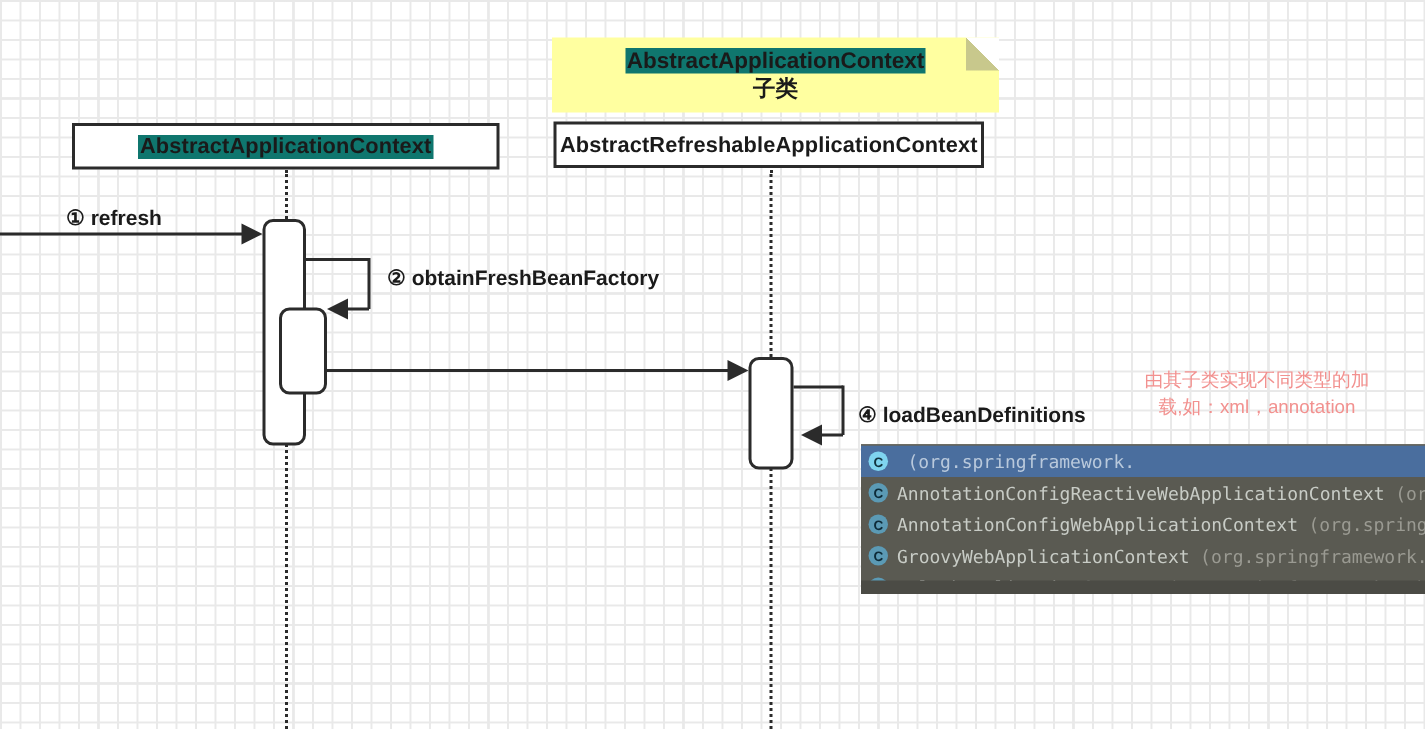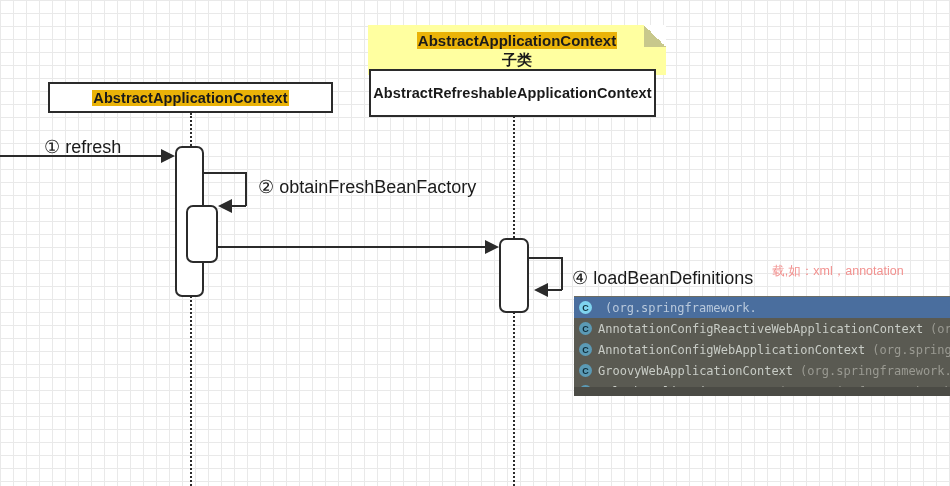--- a/index.html
+++ b/index.html
@@ -24,21 +24,21 @@
     position:absolute;width:0;border-left:2px dotted #2b2b2b;
   }
 
   
   .classbox{
     position:absolute;box-sizing:border-box;
     background:#ffffff;border:2px solid #2b2b2b;
     display:flex;align-items:center;justify-content:center;
     font-weight:bold;color:#1a1a1a;letter-spacing:.1px;
   }
-  .hl{background:#eab308;padding:0 1px;}
+  .hl{background:#0f766e;padding:0 1px;}
 
   
   .note{
     position:absolute;box-sizing:border-box;background:#ffffa0;
     display:flex;flex-direction:column;align-items:center;justify-content:center;
     color:#1a1a1a;line-height:1.28;
   }
   .note .fold{
     position:absolute;top:0;right:0;width:22px;height:22px;
     background:linear-gradient(225deg,#ffffff 0 50%,#c8c88c 50% 100%);
@@ -57,21 +57,21 @@
   .vline{position:absolute;width:0;border-left:2px solid #2b2b2b;}
   .arrowhead{
     position:absolute;width:0;height:0;
     border-top:7px solid transparent;border-bottom:7px solid transparent;
   }
   .arrow-right{border-left:14px solid #2b2b2b;}
   .arrow-left{border-right:14px solid #2b2b2b;}
 
   
   .msglabel{
-    position:absolute;font-weight:normal;font-size:18px;color:#1a1a1a;
+    position:absolute;font-weight:bold;font-size:14px;color:#1a1a1a;
     white-space:nowrap;line-height:1.3;
   }
   .msglabel.center{text-align:center;white-space:normal;}
   .rednote{
     position:absolute;color:#f2918f;font-size:12.5px;line-height:1.45;
     text-align:center;white-space:nowrap;
   }
 
   
   .popup{
@@ -108,21 +108,21 @@
     <div class="note-t1">
       <span class="hl">AbstractApplicationContext</span>
     </div>
     <div class="note-t2">子类</div>
   </div>
 
   <div class="classbox" style="left:48px;top:82px;width:285px;height:31px;font-size:14.5px;">
     <span class="hl">AbstractApplicationContext</span>
   </div>
 
-  <div class="classbox" style="left:369px;top:69px;width:287px;height:48px;font-size:14.5px;">
+  <div class="classbox" style="left:369px;top:81px;width:287px;height:31px;font-size:14.5px;">
     <span>AbstractRefreshableApplicationContext</span>
   </div>
 
   <div class="activation" style="left:175px;top:146px;width:29px;height:151px;"></div>
   <div class="activation" style="left:186px;top:205px;width:32px;height:58px;"></div>
   <div class="activation" style="left:499px;top:238px;width:30px;height:75px;"></div>
 
   <div class="hline" style="left:0px;top:155px;width:162px;"></div>
   <div class="arrowhead arrow-right" style="left:161px;top:149px;"></div>
   <div class="msglabel" style="left:44px;top:136px;">
@@ -142,21 +142,21 @@
 
   <div class="hline" style="left:529px;top:257px;width:33px;"></div>
   <div class="vline" style="left:561px;top:257px;height:33px;"></div>
   <div class="hline" style="left:548px;top:289px;width:14px;"></div>
   <div class="arrowhead arrow-left" style="left:534px;top:283px;"></div>
   <div class="msglabel" style="left:572px;top:267px;">
     <span>④</span>&nbsp;<span>loadBeanDefinitions</span>
   </div>
 
   <div class="rednote" style="left:728px;top:244px;width:220px;">
-    <br>
+    <span>由其子类实现不同类型的加</span><br>
     <span>载,如：xml，annotation</span>
   </div>
 
   <div class="popup" style="left:574px;top:296px;width:376px;height:100px;">
     <div class="popup-row selected">
       <span class="cicon">C</span>
       <span class="pkg">(org.springframework.</span>
     </div>
     <div class="popup-row">
       <span class="cicon">C</span>

